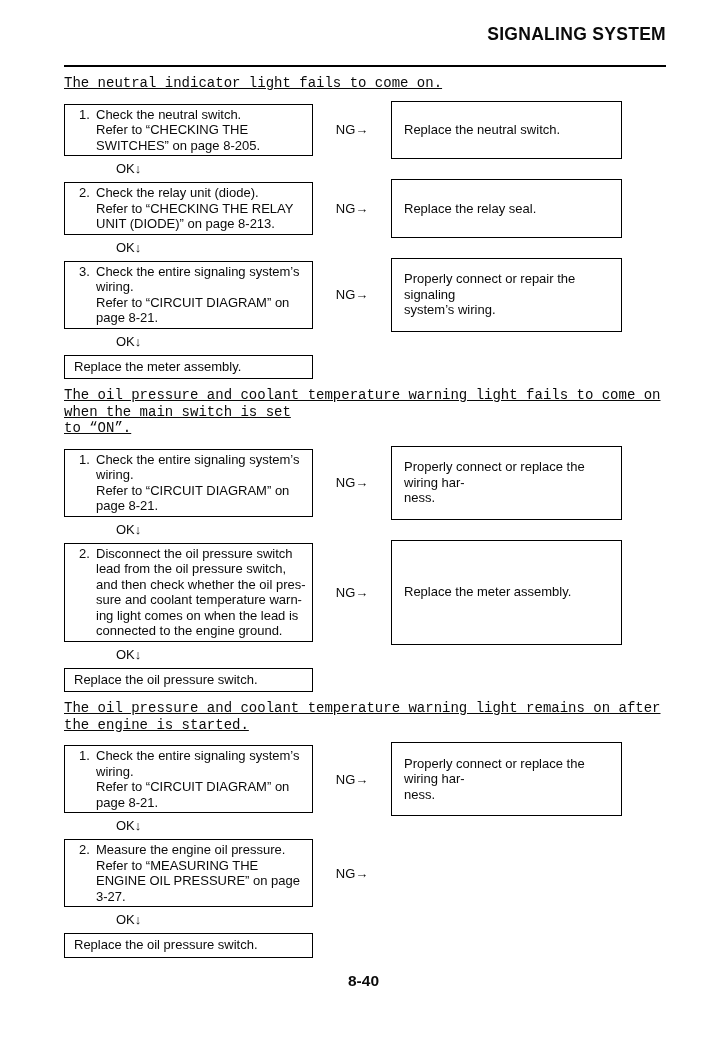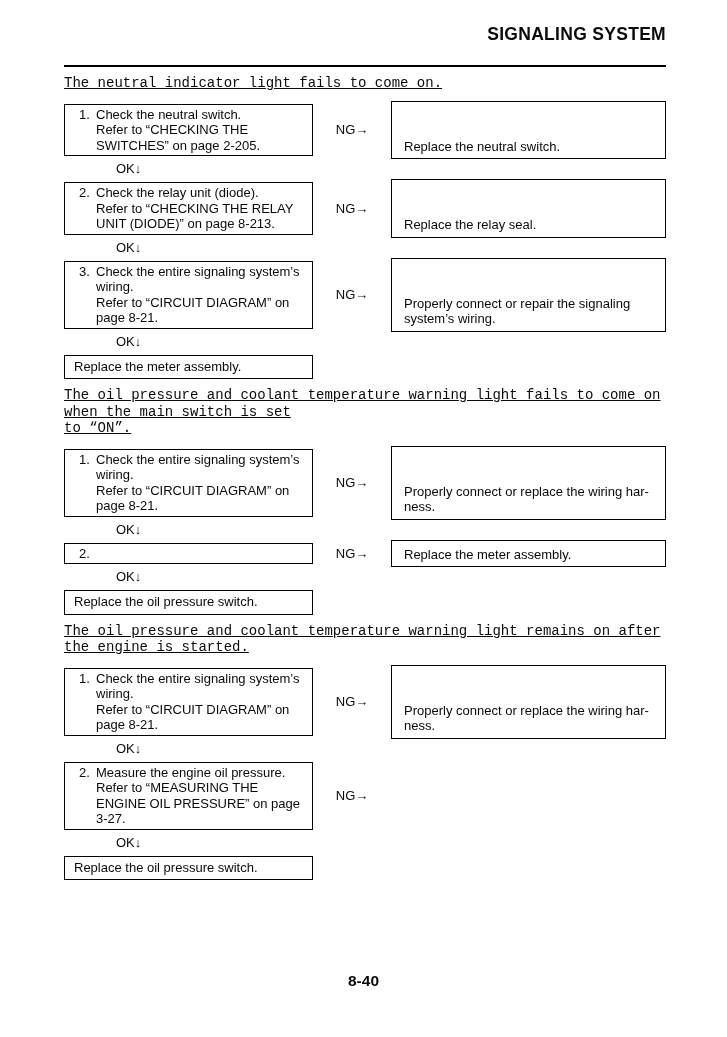--- a/index.html
+++ b/index.html
@@ -30,25 +30,25 @@
     display: flex; font-size: 13px; line-height: 15.5px;
   }
   .step-num { width: 17px; flex: none; }
   .step-text { white-space: pre-line; }
   .ng-cell {
     width: 78px; flex: none;
     display: flex; align-items: center; justify-content: center;
     font-size: 13px;
   }
   .result-box {
-    width: 275px; flex: none; box-sizing: border-box;
+    width: 231px; flex: none; box-sizing: border-box;
     border: 1.6px solid #000;
     margin-top: -3px; margin-bottom: -3px;
     padding: 4px 4px 4px 12px;
-    display: flex; align-items: flex-end;
+    display: flex; align-items: center;
     font-size: 13px; line-height: 15.5px;
   }
   .result-text { white-space: pre-line; }
   .ok-row { margin: 5px 0 6px 52px; font-size: 13px; line-height: 15px; }
   .final-box {
     width: 249px; box-sizing: border-box;
     border: 1.6px solid #000;
     padding: 3px 4px 4px 9px;
     font-size: 13px; line-height: 15.5px;
     margin-bottom: 8px;
@@ -67,21 +67,21 @@
   <hr class="rule">
 
   <section>
     <div class="sec-heading">The neutral indicator light fails to come on.</div>
 
     <div class="step-row">
       <div class="check-box">
         <span class="step-num">1.</span>
         <span class="step-text">Check the neutral switch.
 Refer to “CHECKING THE
-SWITCHES” on page 2-205.</span>
+SWITCHES” on page 8-205.</span>
       </div>
       <div class="ng-cell">NG→</div>
       <div class="result-box">
         <span class="result-text">Replace the neutral switch.</span>
       </div>
     </div>
     <div class="ok-row">OK↓</div>
 
     <div class="step-row">
       <div class="check-box">
@@ -134,20 +134,26 @@
       <div class="result-box">
         <span class="result-text">Properly connect or replace the wiring har-
 ness.</span>
       </div>
     </div>
     <div class="ok-row">OK↓</div>
 
     <div class="step-row">
       <div class="check-box">
         <span class="step-num">2.</span>
+        <span class="step-text">Disconnect the oil pressure switch
+lead from the oil pressure switch,
+and then check whether the oil pres-
+sure and coolant temperature warn-
+ing light comes on when the lead is
+connected to the engine ground.</span>
       </div>
       <div class="ng-cell">NG→</div>
       <div class="result-box">
         <span class="result-text">Replace the meter assembly.</span>
       </div>
     </div>
     <div class="ok-row">OK↓</div>
 
     <div class="final-box">
       <span>Replace the oil pressure switch.</span>

